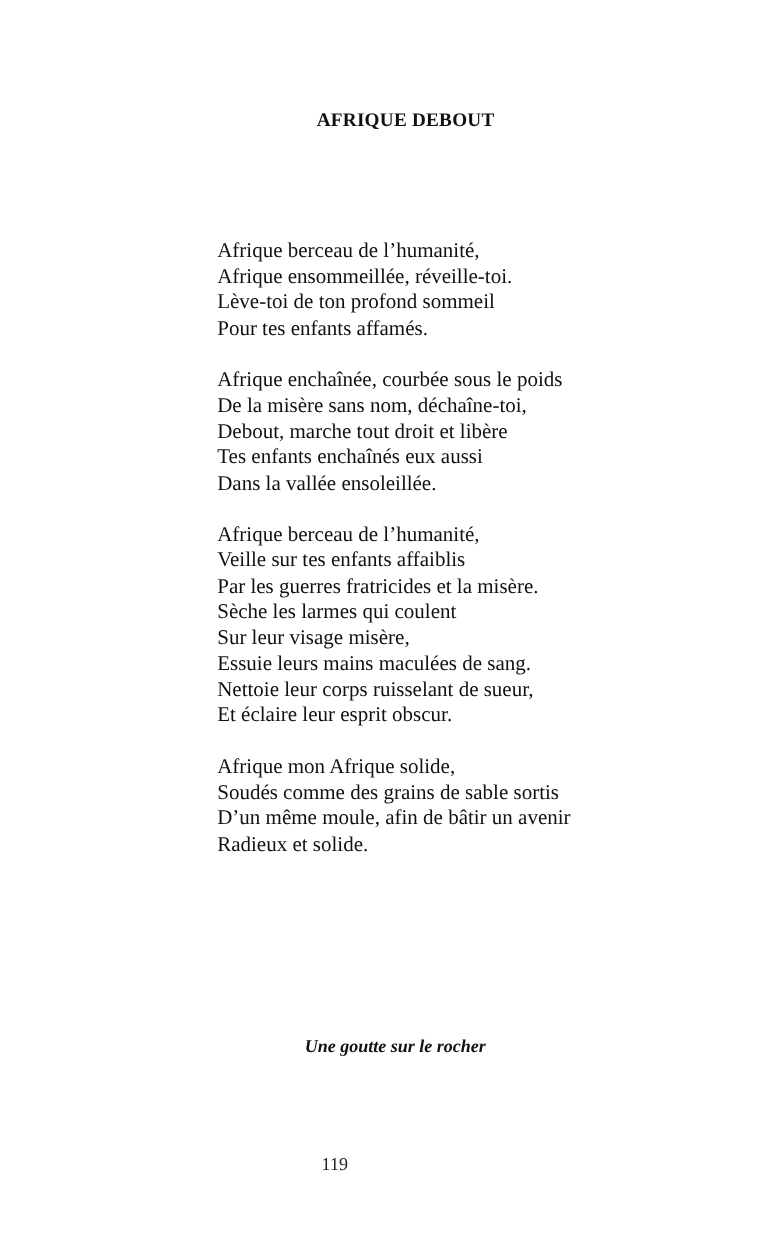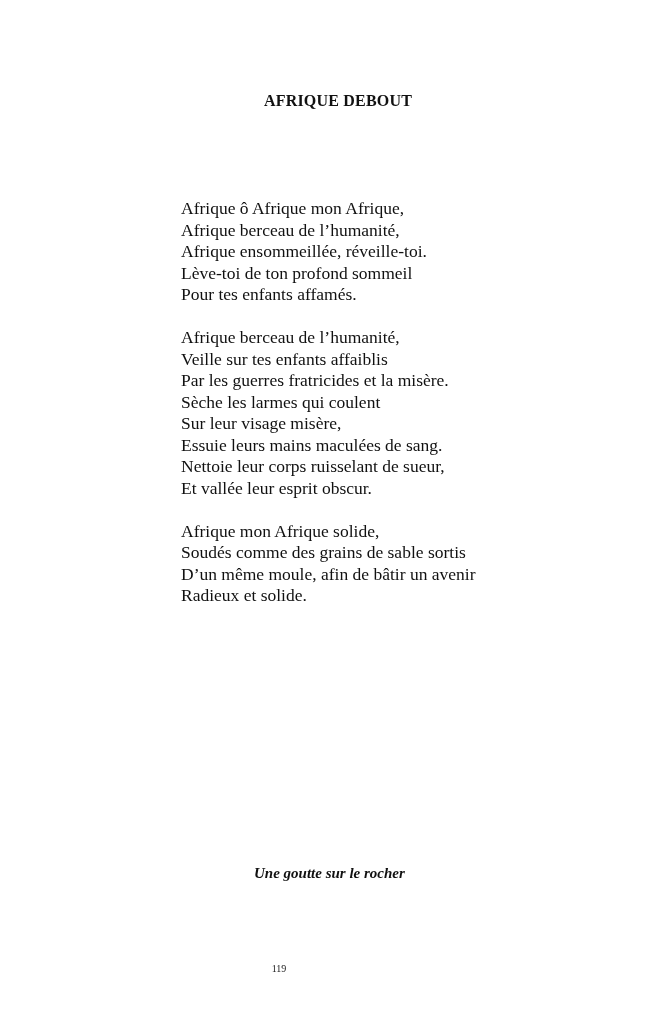--- a/index.html
+++ b/index.html
@@ -39,46 +39,52 @@
       font-weight: bold;
       font-style: italic;
       font-size: 15px;
     }
     .page-number {
       position: absolute;
       top: 963px;
       left: 0;
       width: 558px;
       text-align: center;
-      font-size: 10px;
+      font-size: 15px;
       color: #222;
     }
   </style>
 </head>
 <body>
 
 <h1 class="title" style="margin:0;">AFRIQUE DEBOUT</h1>
 
 <div class="poem">
   <div class="stanza">
-    <div class="line">Afrique ô Afrique mon Afrique,</div>
     <div class="line">Afrique berceau de l’humanité,</div>
     <div class="line">Afrique ensommeillée, réveille-toi.</div>
     <div class="line">Lève-toi de ton profond sommeil</div>
     <div class="line">Pour tes enfants affamés.</div>
+  </div>
+  <div class="stanza">
+    <div class="line">Afrique enchaînée, courbée sous le poids</div>
+    <div class="line">De la misère sans nom, déchaîne-toi,</div>
+    <div class="line">Debout, marche tout droit et libère</div>
+    <div class="line">Tes enfants enchaînés eux aussi</div>
+    <div class="line">Dans la vallée ensoleillée.</div>
   </div>
   <div class="stanza">
     <div class="line">Afrique berceau de l’humanité,</div>
     <div class="line">Veille sur tes enfants affaiblis</div>
     <div class="line">Par les guerres fratricides et la misère.</div>
     <div class="line">Sèche les larmes qui coulent</div>
     <div class="line">Sur leur visage misère,</div>
     <div class="line">Essuie leurs mains maculées de sang.</div>
     <div class="line">Nettoie leur corps ruisselant de sueur,</div>
-    <div class="line">Et vallée leur esprit obscur.</div>
+    <div class="line">Et éclaire leur esprit obscur.</div>
   </div>
   <div class="stanza">
     <div class="line">Afrique mon Afrique solide,</div>
     <div class="line">Soudés comme des grains de sable sortis</div>
     <div class="line">D’un même moule, afin de bâtir un avenir</div>
     <div class="line">Radieux et solide.</div>
   </div>
 </div>
 
 <div class="source">Une goutte sur le rocher</div>

